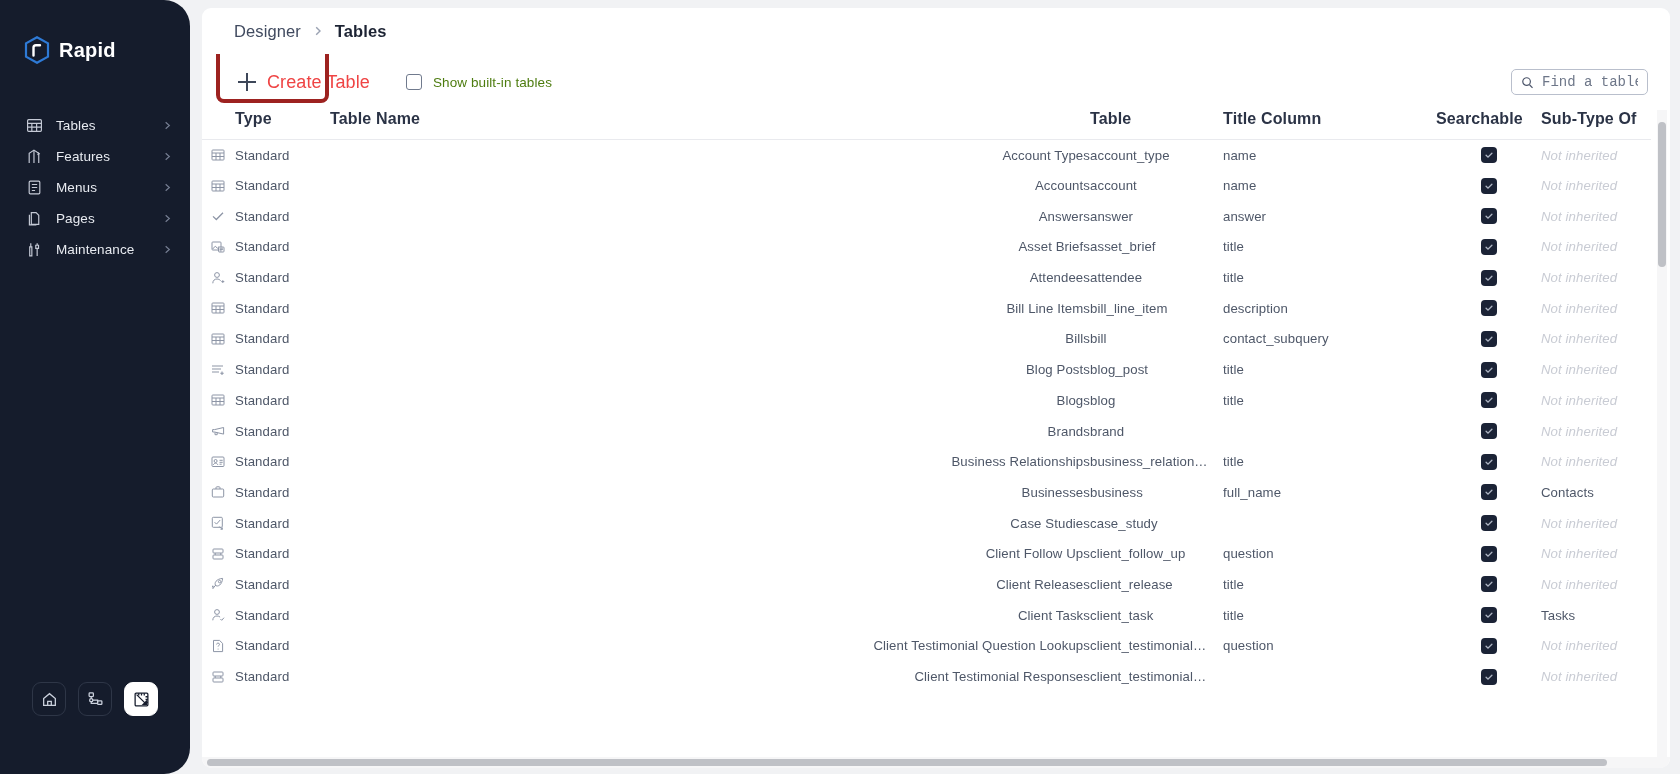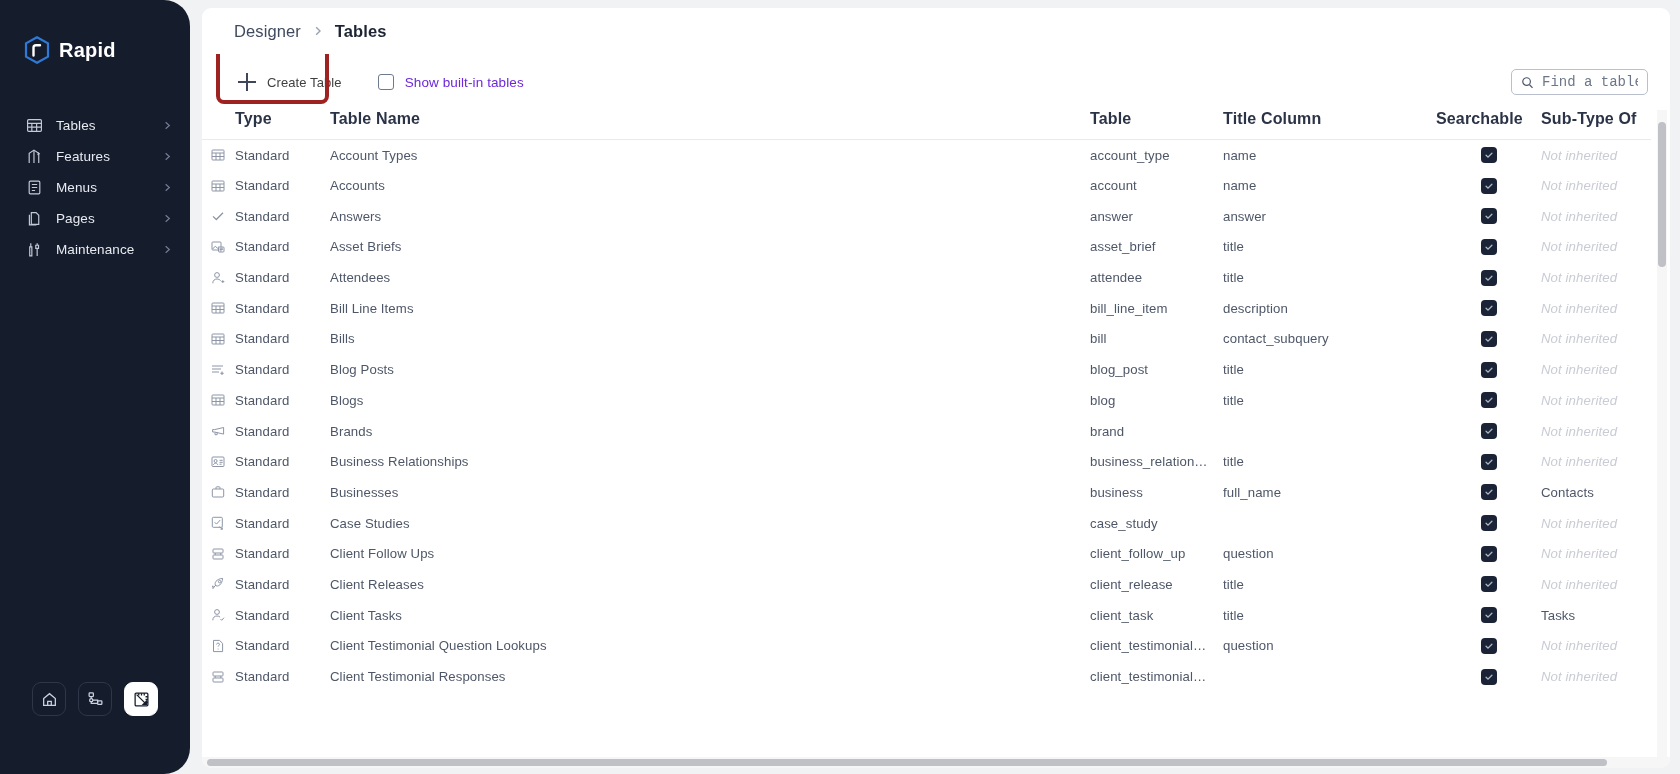--- a/index.html
+++ b/index.html
@@ -90,34 +90,34 @@
   .create-btn {
     display: inline-flex; align-items: center; gap: 11px;
     padding: 7px 12px 7px 8px; cursor: pointer; background: transparent; border: none;
   }
   .plus-icon { width: 18px; height: 18px; position: relative; flex: 0 0 18px; }
   .plus-icon::before, .plus-icon::after {
     content: ""; position: absolute; background: #3d4759;
   }
   .plus-icon::before { left: 0; top: 8px; width: 18px; height: 1.6px; }
   .plus-icon::after { top: 0; left: 8px; height: 18px; width: 1.6px; }
-  .create-label { font-size: 13px; color: #404040; letter-spacing: .1px; white-space: nowrap; }
+  .create-label { font-size: 18px; color: #ef4444; letter-spacing: .1px; white-space: nowrap; }
   .highlight-box {
     position: absolute; left: -14px; top: -19px;
     width: 113px; height: 57px;
     border: 4px solid #9d2220; border-radius: 8px;
     pointer-events: none;
   }
 
   .checkbox-wrap { display: inline-flex; align-items: center; gap: 11px; margin-left: 24px; cursor: pointer; }
   .cb-empty {
     width: 16px; height: 16px; border: 1.6px solid #6b7酸; border: 1.6px solid #707a8d;
     border-radius: 3px; background: #fff; flex: 0 0 16px;
   }
-  .cb-label { font-size: 13.5px; color: #6d28d9; letter-spacing: .1px; }
+  .cb-label { font-size: 13.5px; color: #4d7c0f; letter-spacing: .1px; }
 
   .search-box {
     margin-left: auto;
     width: 137px; height: 26px;
     border: 1px solid #b9bfcc; border-radius: 5px;
     display: flex; align-items: center; gap: 8px;
     padding: 0 9px; background: #fff;
   }
   .search-box svg { width: 13px; height: 13px; flex: 0 0 13px; color: #4d566b; display: block; }
   .search-box input {
@@ -135,21 +135,21 @@
     text-align: left; font-size: 16px; color: #2b3burn; color: #2b3346;
     font-weight: bold; padding: 0 0 11px 0; letter-spacing: .15px;
     border-bottom: 1px solid #e9eaee; height: 28px; vertical-align: bottom;
   }
   table.data td {
     font-size: 13.2px; color: #4e5768; height: 30.7px;
     padding: 0; letter-spacing: .1px; vertical-align: middle;
   }
   .c-icon { width: 33px; padding-left: 8px !important; }
   .c-type { width: 95px; }
-  .c-name { width: 760px; }
+  .c-name { width: 760px; text-align: right; }
   .c-table { width: 133px; }
   .c-title { width: 213px; }
   .c-search { width: 105px; text-align: center; }
   .c-sub { width: 110px; }
   th.c-search { text-align: left; }
   .type-icon { width: 16px; height: 16px; color: #8d95a6; display: block; }
   .type-icon svg { width: 16px; height: 16px; display: block; }
   .truncate { white-space: nowrap; overflow: hidden; text-overflow: ellipsis; display: block; max-width: 120px; }
   .cb-checked {
     width: 16px; height: 16px; border-radius: 4px; background: #1b2336;

